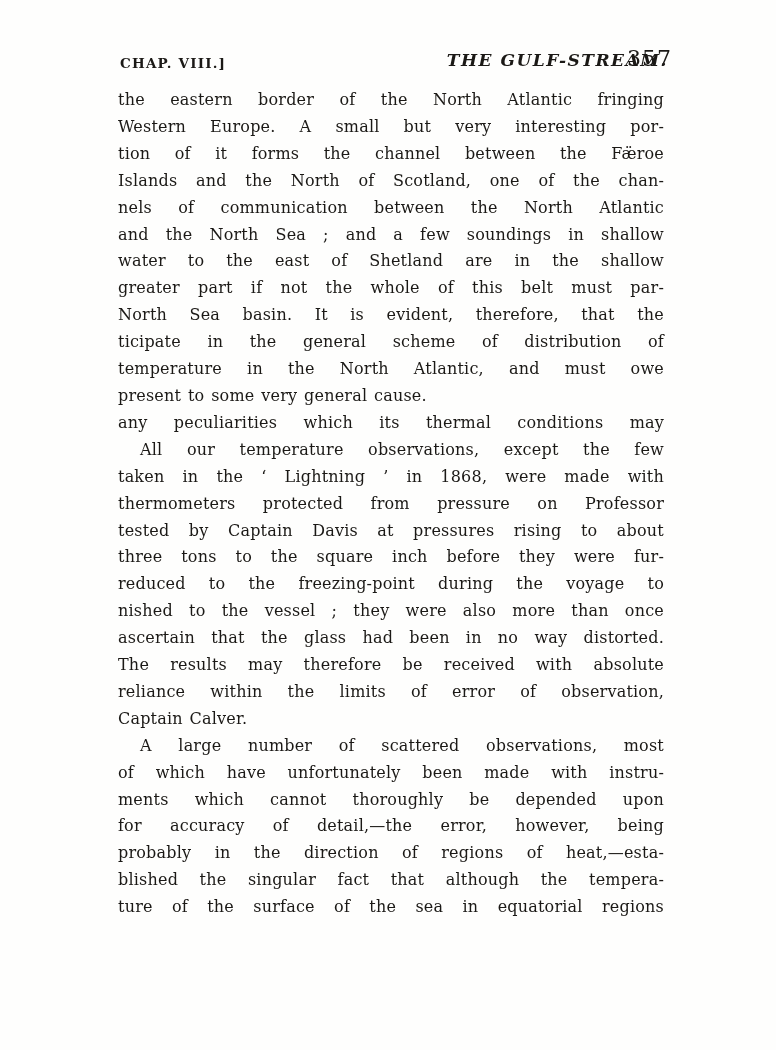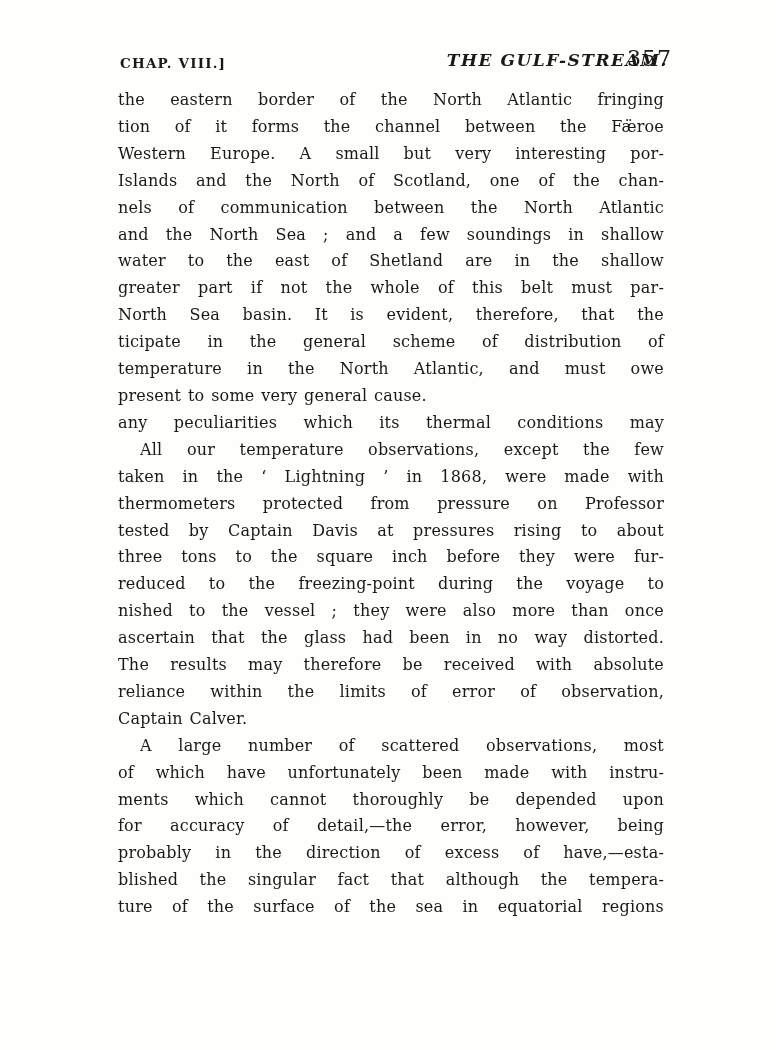--- a/index.html
+++ b/index.html
@@ -78,22 +78,22 @@
 <body>
 
 <div class="page">
   <div class="header">
     <span class="chap">CHAP. VIII.]</span>
     <span class="running-title">THE GULF-STREAM.</span>
     <span class="pagenum">357</span>
   </div>
   <div class="body-text">
       <div class="line">the eastern border of the North Atlantic fringing</div>
+      <div class="line">Western Europe.  A small but very interesting por-</div>
       <div class="line">tion of it forms the channel between the Fæ̈roe</div>
-      <div class="line">Western Europe.  A small but very interesting por-</div>
       <div class="line">Islands and the North of Scotland, one of the chan-</div>
       <div class="line">nels of communication between the North Atlantic</div>
       <div class="line">and the North Sea ; and a few soundings in shallow</div>
       <div class="line">water to the east of Shetland are in the shallow</div>
       <div class="line">greater part if not the whole of this belt must par-</div>
       <div class="line">North Sea basin.  It is evident, therefore, that the</div>
       <div class="line">ticipate in the general scheme of distribution of</div>
       <div class="line">temperature in the North Atlantic, and must owe</div>
       <div class="line flush">present to some very general cause.</div>
       <div class="line">any peculiarities which its thermal conditions may</div>
@@ -105,17 +105,17 @@
       <div class="line">reduced to the freezing-point during the voyage to</div>
       <div class="line">nished to the vessel ; they were also more than once</div>
       <div class="line">ascertain that the glass had been in no way distorted.</div>
       <div class="line">The results may therefore be received with absolute</div>
       <div class="line">reliance within the limits of error of observation,</div>
       <div class="line flush">Captain Calver.</div>
       <div class="line indent">A large number of scattered observations, most</div>
       <div class="line">of which have unfortunately been made with instru-</div>
       <div class="line">ments which cannot thoroughly be depended upon</div>
       <div class="line">for accuracy of detail,—the error, however, being</div>
-      <div class="line">probably in the direction of excess of have,—esta-</div>
+      <div class="line">probably in the direction of regions of heat,—esta-</div>
       <div class="line">blished the singular fact that although the tempera-</div>
       <div class="line">ture of the surface of the sea in equatorial regions</div>
     </div>
 </div>
 
 </body></html>

